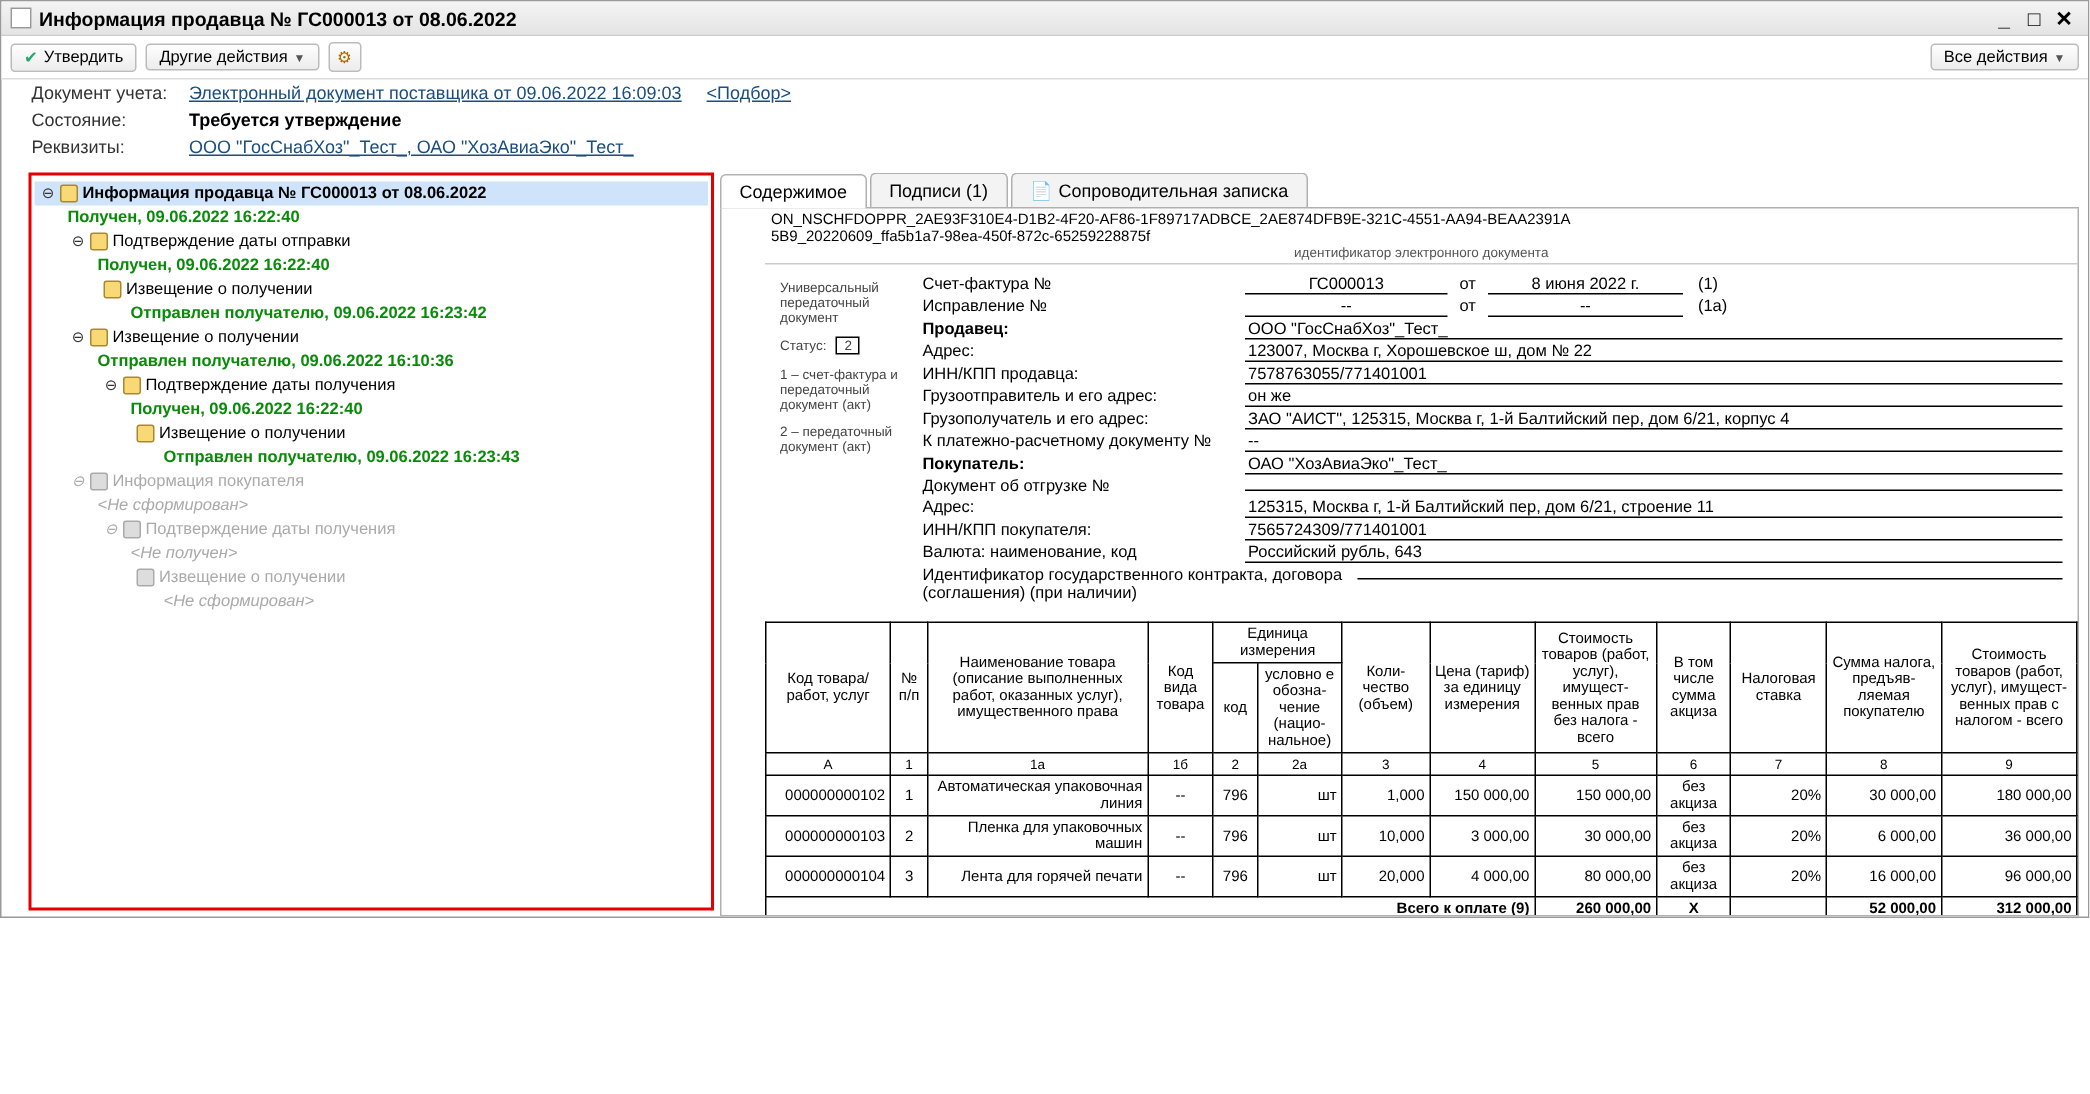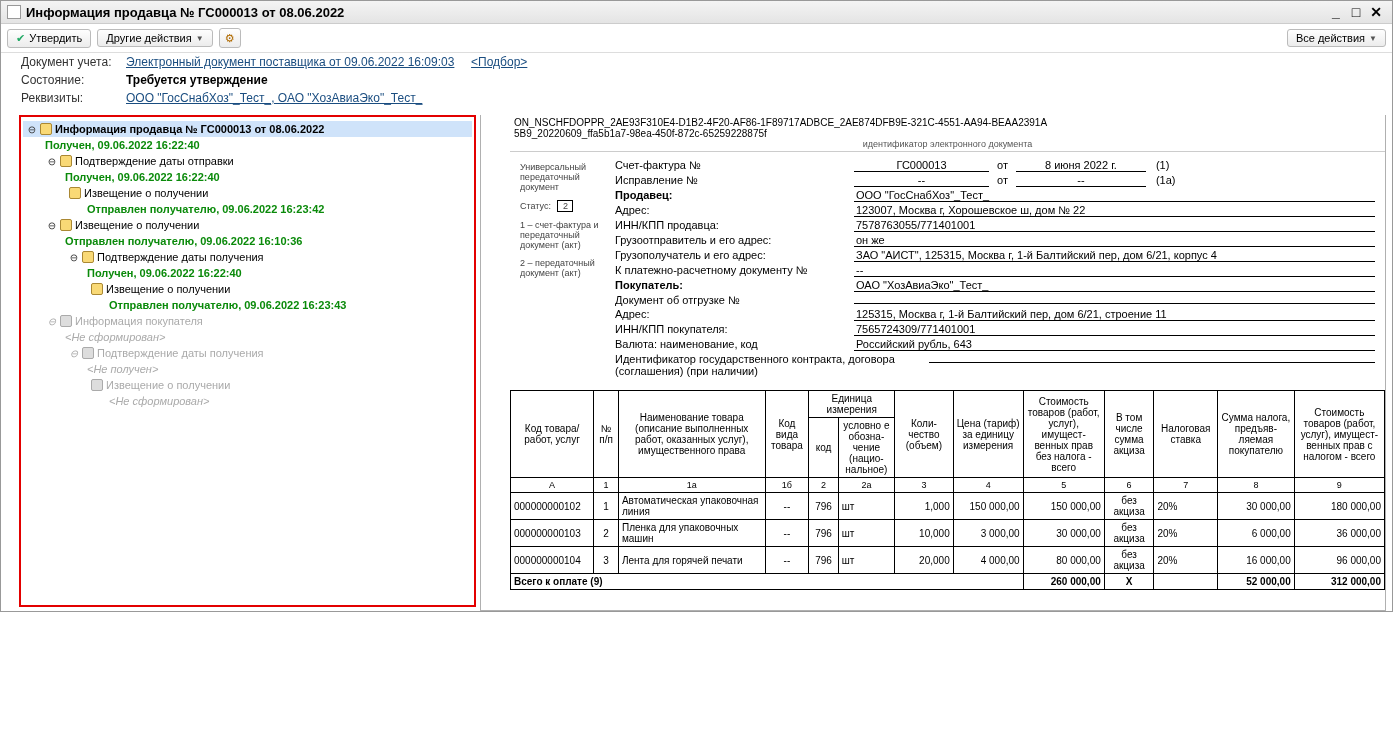--- a/index.html
+++ b/index.html
@@ -40,31 +40,31 @@
 .doc-view { flex: 1; border: 1px solid #b0b0b0; border-top: none; overflow: auto; padding: 0; }
 .id-block { border-bottom: 1px solid #ccc; padding: 2px 4px; font-size: 10px; }
 .id-caption { text-align: center; font-size: 9px; color: #555; }
 .form-area { padding: 6px 10px; display: flex; gap: 10px; }
 .side-labels { width: 85px; font-size: 9px; color: #444; }
 .side-labels div { padding: 4px 0; }
 .status-box { border: 1px solid #000; display: inline-block; width: 16px; text-align: center; margin-left: 4px; }
 .form-fields { flex: 1; }
 .form-row { display: flex; font-size: 11px; padding: 1px 0; align-items: baseline; }
 .form-row .flabel { width: 215px; }
-.form-row .fval { border-bottom: 1px solid #000; flex: 1; padding: 0 2px; margin-left: 24px; }
+.form-row .fval { border-bottom: 1px solid #000; flex: 1; padding: 0 2px; }
 .form-row .fval.short { flex: 0 0 135px; text-align: center; }
 .form-row .fsep { padding: 0 8px; }
 .form-row .ftail { flex: 0 0 130px; text-align: center; border-bottom: 1px solid #000; }
 .form-row .ftrail { padding-left: 10px; }
 .form-row .fbold { font-weight: bold; }
 table.grid { border-collapse: collapse; width: 100%; font-size: 10px; margin-top: 6px; }
 table.grid th, table.grid td { border: 1px solid #000; padding: 2px 3px; vertical-align: middle; }
 table.grid th { font-weight: normal; text-align: center; }
 table.grid td { text-align: right; }
-table.grid td.l { text-align: left; }
+table.grid td.l { text-align: right; }
 table.grid td.c { text-align: center; }
 table.grid tr.numrow td { text-align: center; font-size: 9px; }
 table.grid tr.total td { font-weight: bold; }
 </style>
 </head>
 <body>
 
 <div class="window">
   <div class="titlebar">
     <span class="titlebar-icon"></span>
@@ -184,20 +184,32 @@
       <div class="tree-node indent3">
         <div class="tree-title">
           <span class="doc-icon gray"></span>
           <span class="text-gray" style="font-style:normal;color:#aaa">Извещение о получении</span>
           </div>
         </div>
       <div class="tree-node indent3"><span class="text-gray" style="padding-left:18px;">&lt;Не сформирован&gt;</span></div>
     </div>
 
     <div class="right-panel">
+      <div class="tabs">
+        <div class="tab active">
+            <span>Содержимое</span>
+          </div>
+        <div class="tab">
+            <span>Подписи (1)</span>
+          </div>
+        <div class="tab">
+            <span style="color:#3a7">📄</span>
+            <span>Сопроводительная записка</span>
+          </div>
+      </div>
       <div class="doc-view" style="position:relative;padding-left:29px;">
         <div class="id-block">
           <div>ON_NSCHFDOPPR_2AE93F310E4-D1B2-4F20-AF86-1F89717ADBCE_2AE874DFB9E-321C-4551-AA94-BEAA2391A</div>
           <div>5B9_20220609_ffa5b1a7-98ea-450f-872c-65259228875f</div>
           <div class="id-caption">идентификатор электронного документа</div>
         </div>
 
         <div class="form-area">
           <div class="side-labels">
             <div>Универсальный передаточный документ</div>

